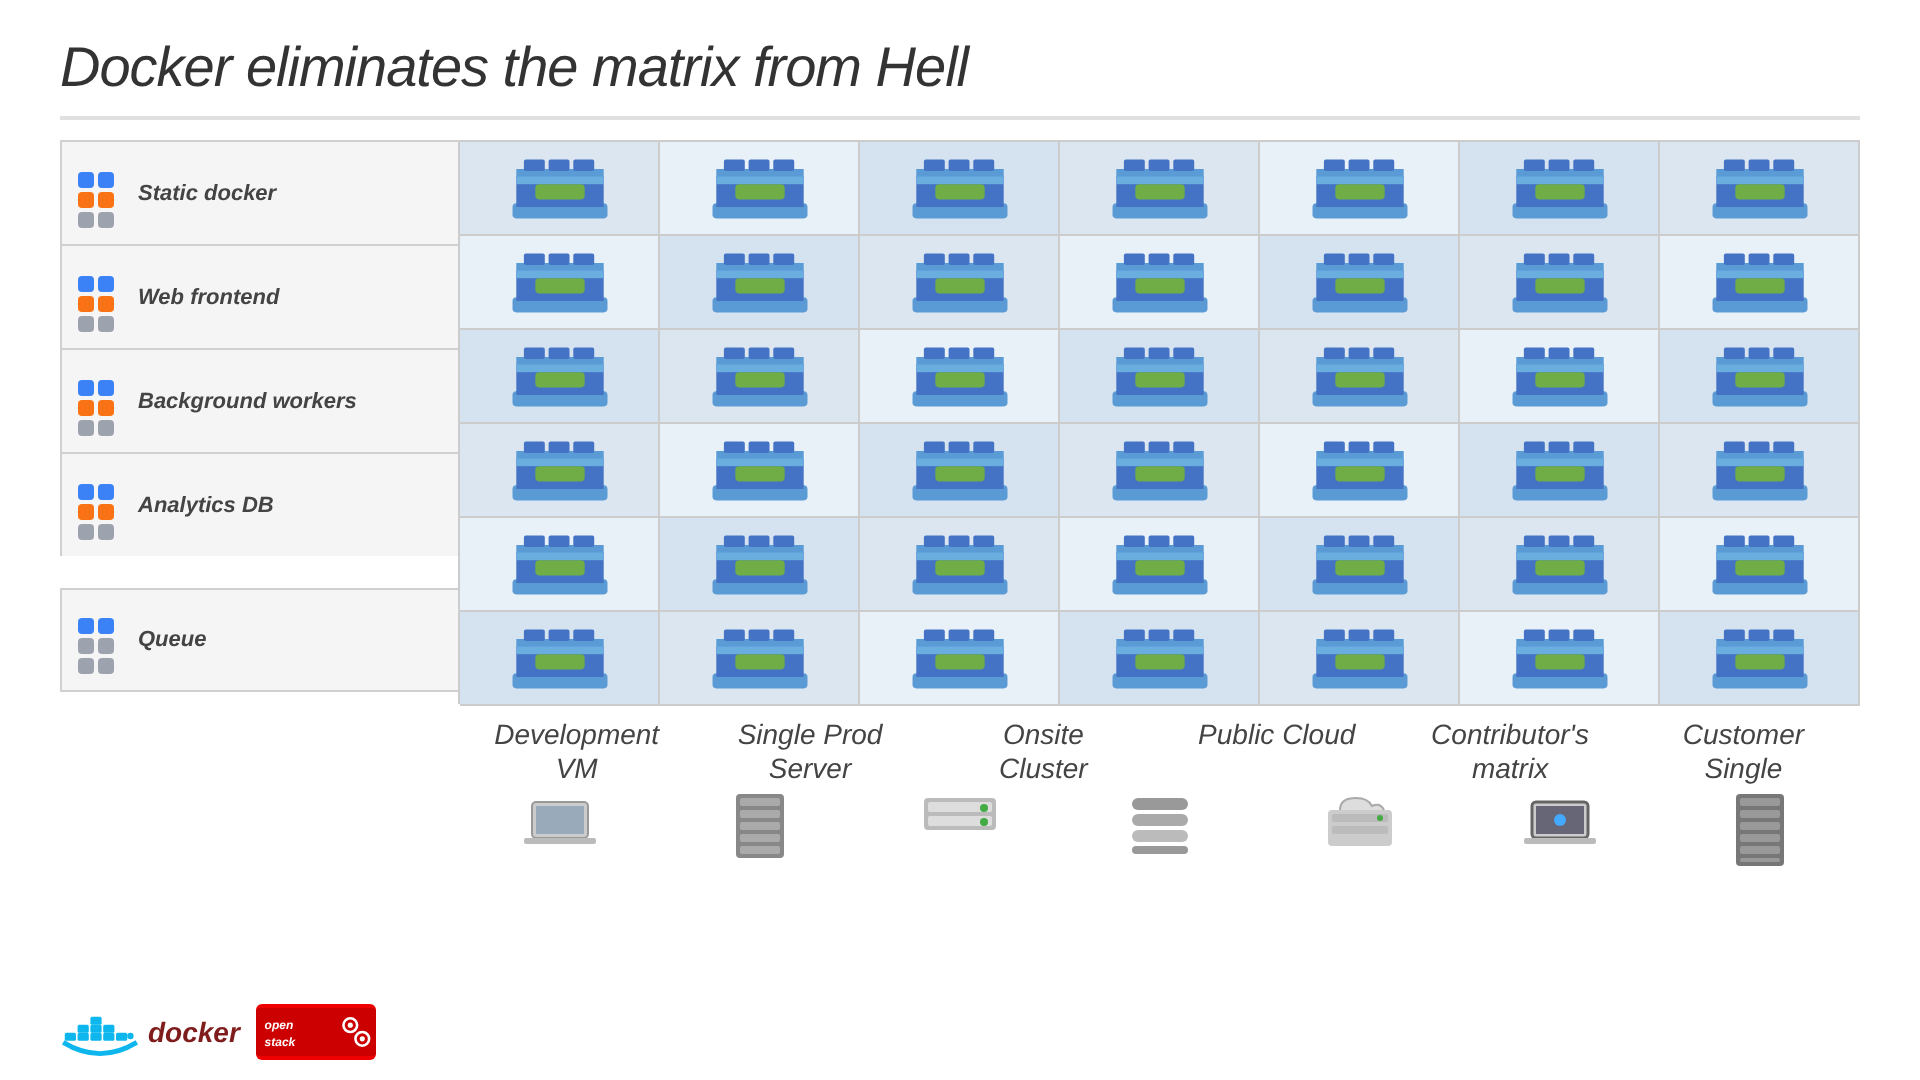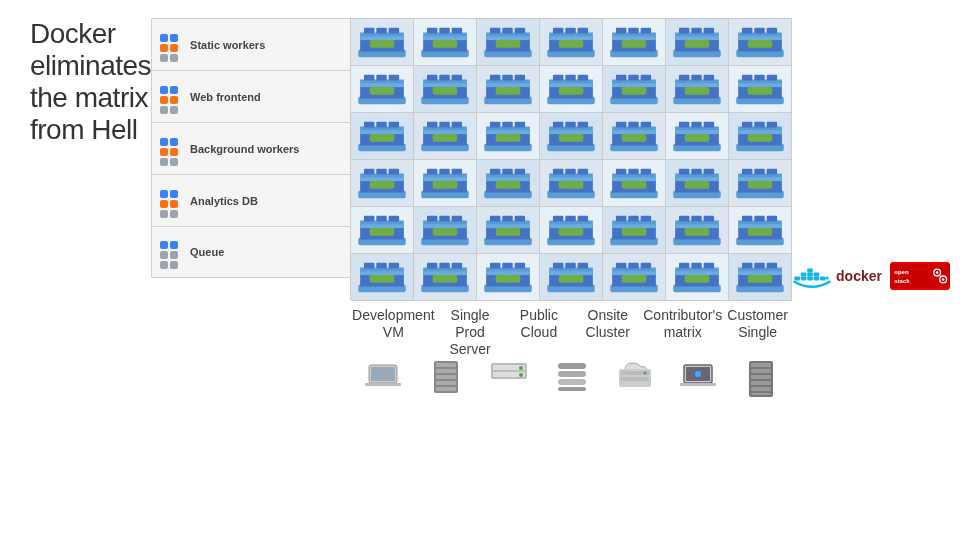--- a/index.html
+++ b/index.html
@@ -9,21 +9,22 @@
       width: 960px;
       height: 540px;
       overflow: hidden;
     }
 
     .page {
       width: 960px;
       height: 540px;
       padding: 18px 30px 10px 30px;
       display: flex;
-      flex-direction: row;
+      flex-direction: column;
+      font-style: italic;
     }
 
     .title {
       font-size: 28px;
       font-weight: 300;
       color: #333;
       margin-bottom: 8px;
       letter-spacing: -0.5px;
     }
 
@@ -51,20 +52,21 @@
       display: flex;
       align-items: center;
       height: 52px;
       border: 1px solid #d0d0d0;
       border-bottom: none;
       padding: 0 8px;
       background: #f5f5f5;
     }
     .label-row:last-child {
       border-bottom: 1px solid #d0d0d0;
+      margin-top: 16px;
     }
 
     .dots-icon {
       display: flex;
       flex-wrap: wrap;
       width: 22px;
       height: 22px;
       gap: 2px;
       margin-right: 8px;
       flex-shrink: 0;
@@ -187,21 +189,21 @@
     <div class="labels-col" id="labels-col">
     <div class="label-row">
           <div class="dots-icon">
             <div class="dot" style="background: rgb(59, 130, 246);"></div>
             <div class="dot" style="background: rgb(59, 130, 246);"></div>
             <div class="dot" style="background: rgb(249, 115, 22);"></div>
             <div class="dot" style="background: rgb(249, 115, 22);"></div>
             <div class="dot" style="background: rgb(156, 163, 175);"></div>
             <div class="dot" style="background: rgb(156, 163, 175);"></div>
           </div>
-          <span class="label-text">Static workers</span>
+          <span class="label-text">Static docker</span>
         </div>
         <div class="label-row">
           <div class="dots-icon">
             <div class="dot" style="background: rgb(59, 130, 246);"></div>
             <div class="dot" style="background: rgb(59, 130, 246);"></div>
             <div class="dot" style="background: rgb(249, 115, 22);"></div>
             <div class="dot" style="background: rgb(249, 115, 22);"></div>
             <div class="dot" style="background: rgb(156, 163, 175);"></div>
             <div class="dot" style="background: rgb(156, 163, 175);"></div>
           </div>
@@ -760,23 +762,23 @@
               </svg>
             </div>
           </div>
         </div>
 
       <div class="col-headers" id="col-headers">
       <div class="col-header" style="white-space: pre-line;">Development
 VM</div>
           <div class="col-header" style="white-space: pre-line;">Single Prod
 Server</div>
-          <div class="col-header" style="white-space: pre-line;">Public Cloud</div>
           <div class="col-header" style="white-space: pre-line;">Onsite
 Cluster</div>
+          <div class="col-header" style="white-space: pre-line;">Public Cloud</div>
           <div class="col-header" style="white-space: pre-line;">Contributor's
 matrix</div>
           <div class="col-header" style="white-space: pre-line;">Customer
 Single</div>
         </div>
 
       <div class="hw-icons" id="hw-icons">
       <div class="hw-cell">
             <svg width="36" height="28" viewBox="0 0 36 28">
               <rect x="4" y="4" width="28" height="18" rx="2" fill="#ccc" stroke="#999" stroke-width="1"></rect>

